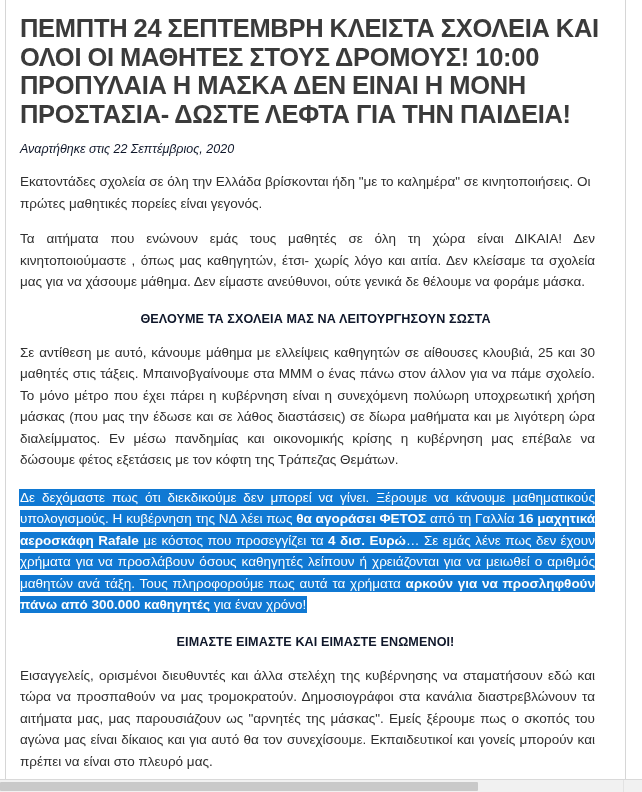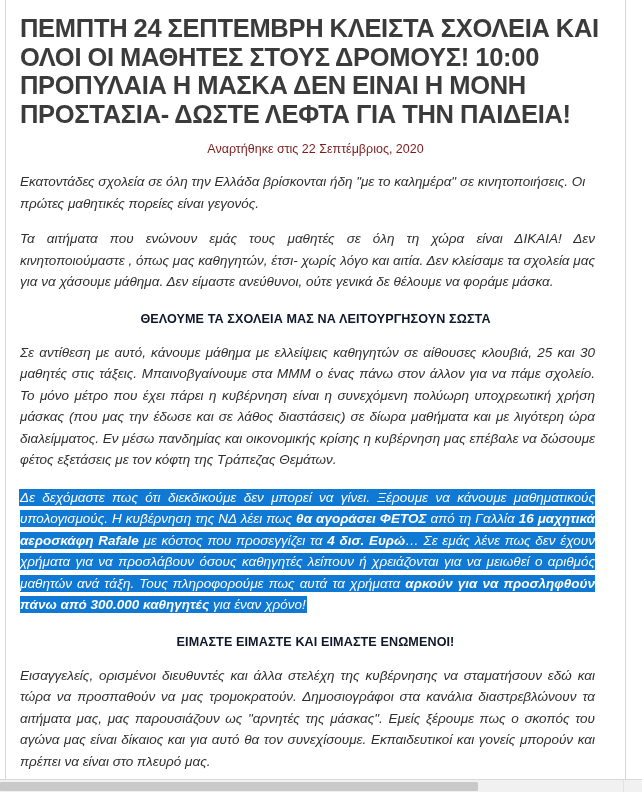--- a/index.html
+++ b/index.html
@@ -65,32 +65,31 @@
     letter-spacing: -0.3px;
     color: #3b3b3b;
     word-spacing: -0.5px;
   }
 
   
   .post-meta {
     margin: 13px 0 0 0;
     font-size: 12.5px;
     line-height: 16px;
-    color: #7f1d1d;
-    text-align: center;
+    font-style: italic;
+    color: #0f172a;
   }
 
   
   .para {
     margin: 14px 16px 0 0;
     font-size: 13.5px;
     line-height: 21.5px;
     color: #2f2f2f;
     text-align: justify;
-    font-style: italic;
   }
   .para.first {
     text-align: left;
   }
   .para.flow {
     text-align: justify;
   }
 
   .center-head {
     margin: 17px 0 0 0;

